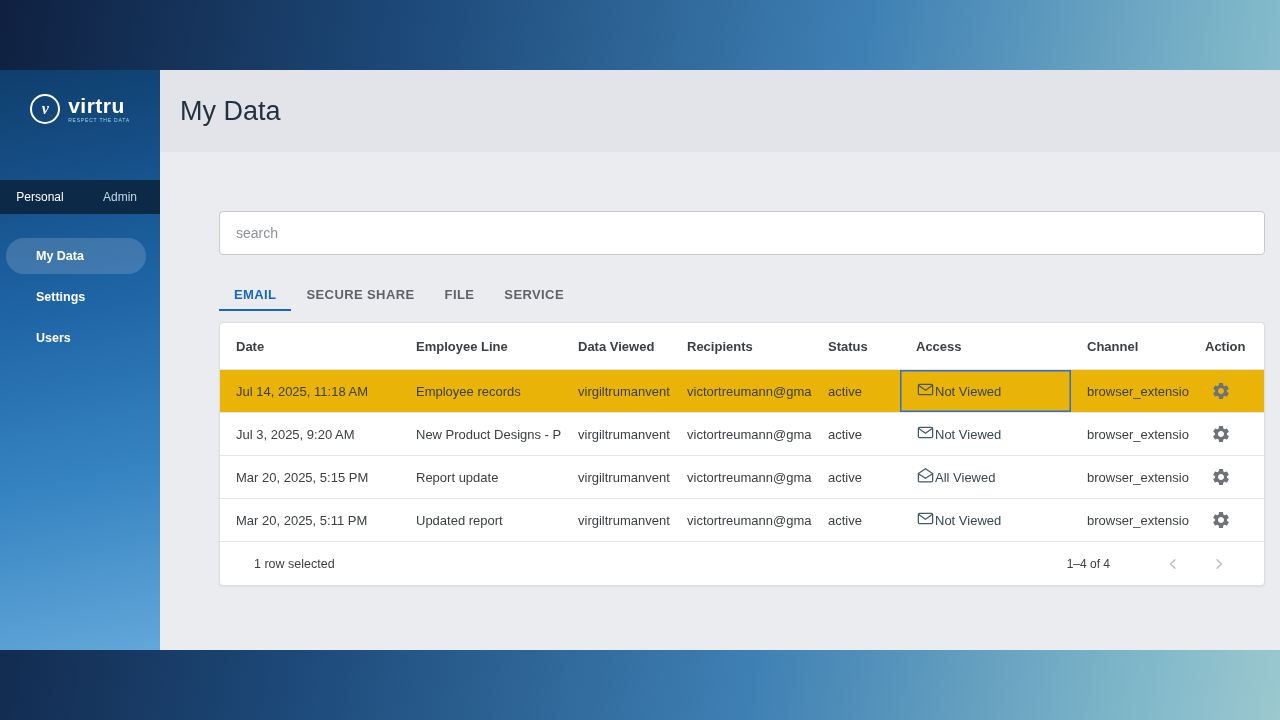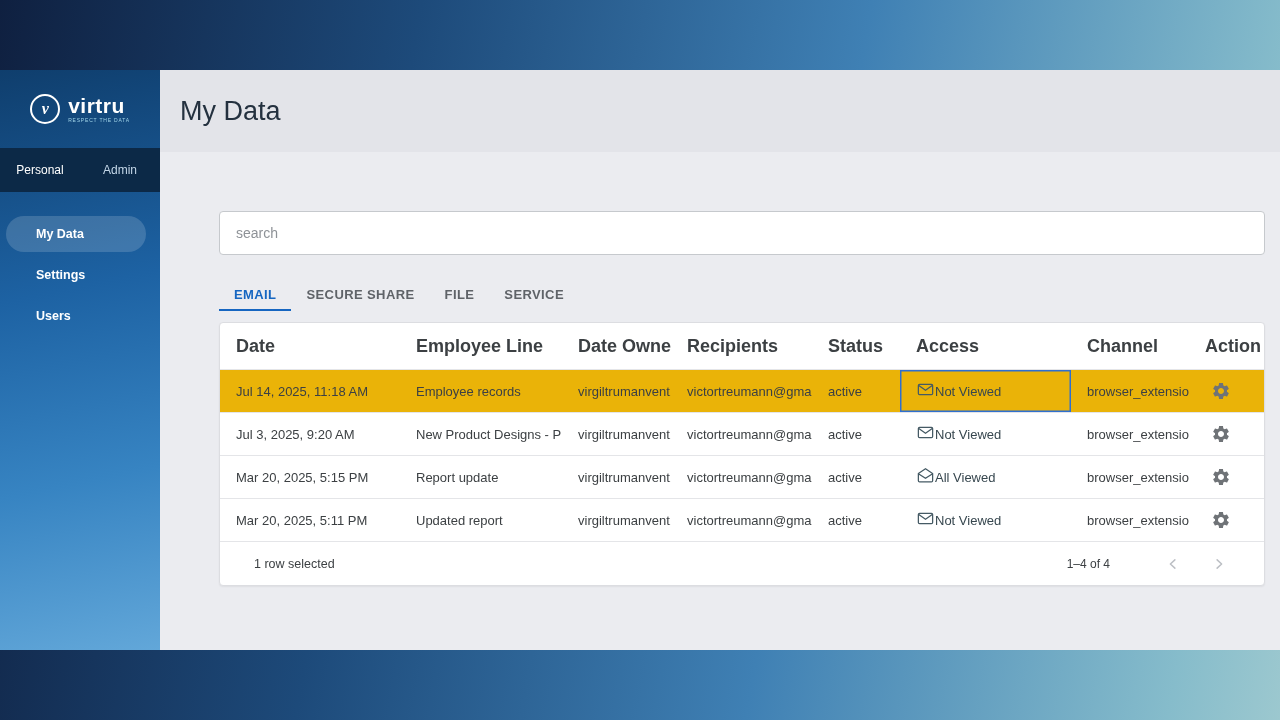--- a/index.html
+++ b/index.html
@@ -20,21 +20,21 @@
   }
   .logo-block { height:78px; display:flex; align-items:center; justify-content:center; gap:8px; }
   .logo-circle {
     width:30px; height:30px; border:2.5px solid #fff; border-radius:50%;
     display:flex; align-items:center; justify-content:center;
     font-style:italic; font-weight:bold; font-size:16px; font-family:"Liberation Serif", serif;
   }
   .wordmark-wrap { display:flex; flex-direction:column; line-height:1; }
   .wordmark { font-size:21px; font-weight:bold; letter-spacing:0.5px; }
   .tagline { font-size:5px; letter-spacing:0.8px; color:#9fd3e8; margin-top:2px; }
-  .side-tabs { height:44px; background:#0c2947; display:flex; }
+  .side-tabs { height:34px; background:#0c2947; display:flex;margin-top:32px; }
   .side-tab {
     flex:1; display:flex; align-items:center; justify-content:center;
     font-size:12px; color:#c3d6e8; cursor:pointer;
   }
   .side-tab.active { color:#ffffff; }
   .nav { margin-top:24px; display:flex; flex-direction:column; gap:5px; }
   .nav-item {
     height:36px; display:flex; align-items:center;
     margin:0 14px 0 6px; padding-left:30px; border-radius:18px;
     font-size:12.5px; font-weight:bold; color:#fff; cursor:pointer;
@@ -70,21 +70,21 @@
     box-shadow:0 1px 2px rgba(0,0,0,0.06); overflow:hidden;
   }
   .thead, .trow {
     display:grid;
     grid-template-columns:180px 162px 109px 141px 88px 171px 118px 1fr;
     align-items:stretch;
   }
   .thead { height:46px; }
   .th {
     display:flex; align-items:center; padding-left:16px;
-    font-size:18px; font-weight:bold; color:#3c4043; white-space:nowrap; overflow:hidden;
+    font-size:13px; font-weight:bold; color:#3c4043; white-space:nowrap; overflow:hidden;
   }
   .trow { height:43px; border-top:1px solid #e4e5e8; cursor:pointer; }
   .trow.selected { background:#eab308; }
   .td {
     display:flex; align-items:center; padding-left:16px;
     font-size:13px; color:#3c4043; white-space:nowrap; overflow:hidden;
   }
   .td.access { color:#37474f; }
   .td.access.outlined { box-shadow:inset 0 0 0 1.5px #2e6fd0; }
   .env { width:19px; height:19px; color:#455a64; flex:0 0 auto; }
@@ -144,21 +144,21 @@
         <button class="tab active">EMAIL</button>
         <button class="tab">SECURE SHARE</button>
         <button class="tab">FILE</button>
         <button class="tab">SERVICE</button>
       </div>
 
       <div class="card">
         <div class="thead">
           <div class="th">Date</div>
           <div class="th">Employee Line</div>
-          <div class="th">Date Owner</div>
+          <div class="th">Data Viewed</div>
           <div class="th">Recipients</div>
           <div class="th">Status</div>
           <div class="th">Access</div>
           <div class="th">Channel</div>
           <div class="th">Action</div>
         </div>
 
         <div>
             <div class="trow selected">
               <div class="td">Jul 14, 2025, 11:18 AM</div>

